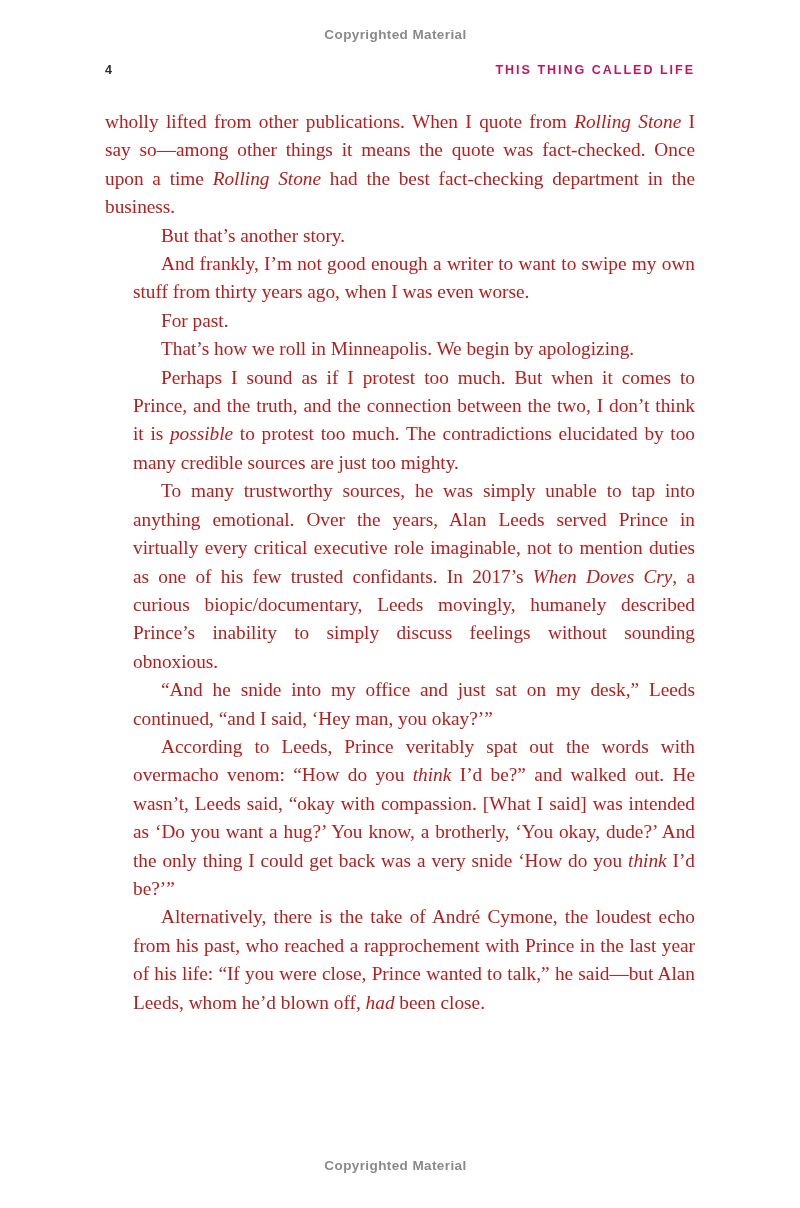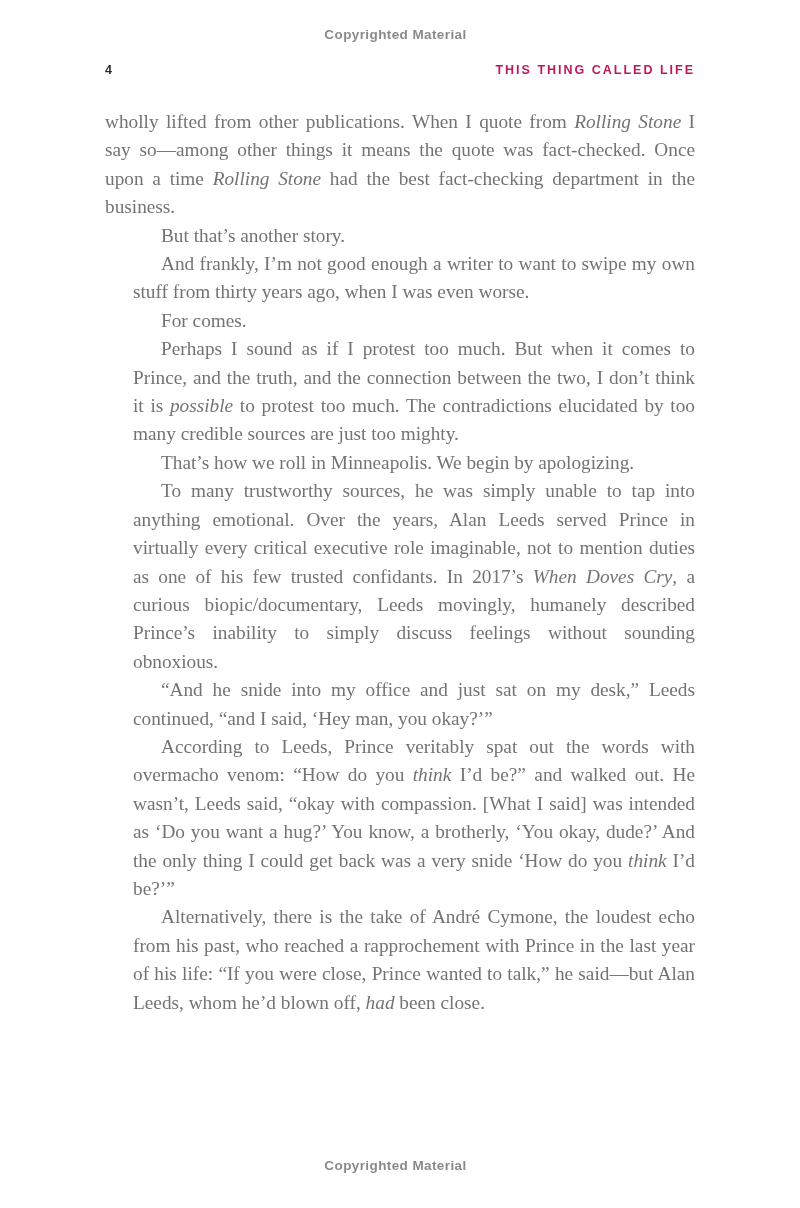--- a/index.html
+++ b/index.html
@@ -46,21 +46,21 @@
     font-weight: bold;
     font-size: 12.5px;
     letter-spacing: 2px;
     color: #be185d;
   }
   .body-text {
     position: absolute;
     top: 108px;
     left: 105px;
     width: 590px;
-    color: #737373;
+    color: #b91c1c;
     font-size: 19.3px;
     line-height: 28.4px;
     text-align: justify;
   }
   .para { margin: 0; }
   .para.indent { text-indent: 28px; margin-left: 28px; }
   .para em { font-style: italic; }
 </style>
 </head>
 <body>
@@ -71,23 +71,23 @@
 
   <div class="header-row">
     <span class="page-number">4</span>
     <div class="running-head">THIS THING CALLED LIFE</div>
   </div>
 
   <div class="body-text">
       <p class="para"><span>wholly lifted from other publications. When I quote from </span><em>Rolling Stone</em><span> I say so—among other things it means the quote was fact-checked. Once upon a time </span><em>Rolling Stone</em><span> had the best fact-checking department in the business.</span></p>
       <p class="para indent"><span>But that’s another story.</span></p>
       <p class="para indent"><span>And frankly, I’m not good enough a writer to want to swipe my own stuff from thirty years ago, when I was even worse.</span></p>
-      <p class="para indent"><span>For comes.</span></p>
+      <p class="para indent"><span>For past.</span></p>
+      <p class="para indent"><span>That’s how we roll in Minneapolis. We begin by apologizing.</span></p>
       <p class="para indent"><span>Perhaps I sound as if I protest too much. But when it comes to Prince, and the truth, and the connection between the two, I don’t think it is </span><em>possible</em><span> to protest too much. The contradictions elucidated by too many credible sources are just too mighty.</span></p>
-      <p class="para indent"><span>That’s how we roll in Minneapolis. We begin by apologizing.</span></p>
       <p class="para indent"><span>To many trustworthy sources, he was simply unable to tap into anything emotional. Over the years, Alan Leeds served Prince in virtually every critical executive role imaginable, not to mention duties as one of his few trusted confidants. In 2017’s </span><em>When Doves Cry</em><span>, a curious biopic/documentary, Leeds movingly, humanely described Prince’s inability to simply discuss feelings without sounding obnoxious.</span></p>
       <p class="para indent"><span>“And he snide into my office and just sat on my desk,” Leeds continued, “and I said, ‘Hey man, you okay?’”</span></p>
       <p class="para indent"><span>According to Leeds, Prince veritably spat out the words with overmacho venom: “How do you </span><em>think</em><span> I’d be?” and walked out. He wasn’t, Leeds said, “okay with compassion. [What I said] was intended as ‘Do you want a hug?’ You know, a brotherly, ‘You okay, dude?’ And the only thing I could get back was a very snide ‘How do you </span><em>think</em><span> I’d be?’”</span></p>
       <p class="para indent"><span>Alternatively, there is the take of André Cymone, the loudest echo from his past, who reached a rapprochement with Prince in the last year of his life: “If you were close, Prince wanted to talk,” he said—but Alan Leeds, whom he’d blown off, </span><em>had</em><span> been close.</span></p>
     </div>
 
   <div class="notice notice-bottom">Copyrighted Material</div>
 
 </div>
 

